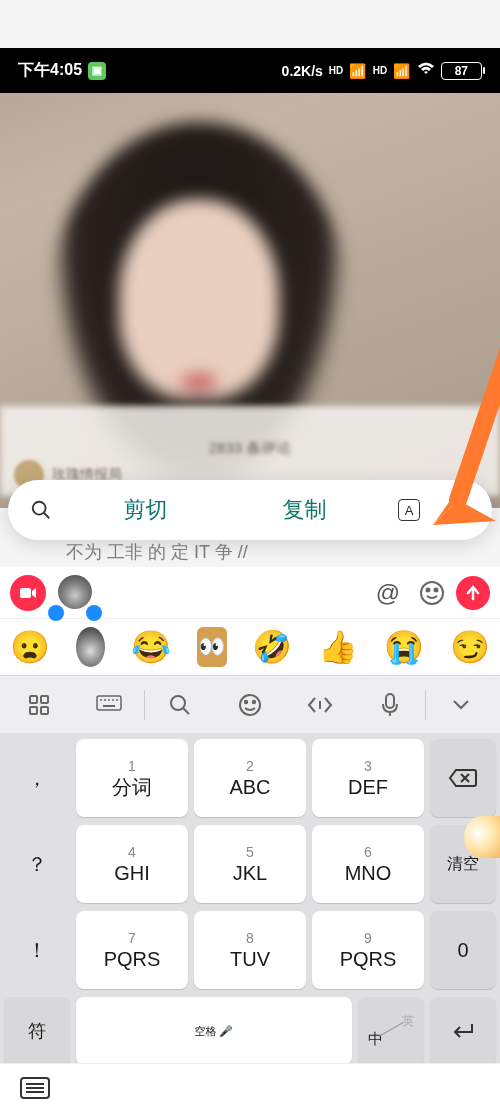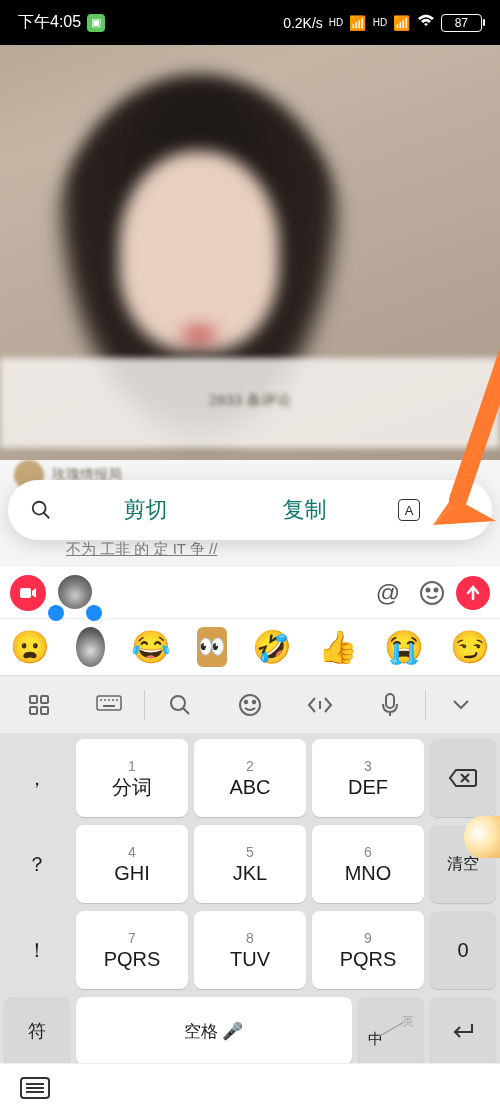--- a/index.html
+++ b/index.html
@@ -14,21 +14,22 @@
     
     .status-bar {
       height: 45px;
       background: #000;
       color: #fff;
       display: flex;
       align-items: center;
       justify-content: space-between;
       padding: 0 18px;
       font-size: 16px;
-      font-weight: 400;
+      font-weight: 700;
+      margin-top: 48px;
     }
     .status-left { display: flex; align-items: center; gap: 6px; }
     .status-app-badge {
       width: 18px; height: 18px;
       background: #5ec85e;
       border-radius: 4px;
       display: flex; align-items: center; justify-content: center;
       font-size: 11px;
     }
     .status-right { display: flex; align-items: center; gap: 6px; font-size: 14px; }
@@ -168,24 +169,23 @@
       width: 140px;
       height: 240px;
       z-index: 30;
       pointer-events: none;
     }
     
     .overflow-text {
       position: absolute;
       top: 540px;
       left: 66px;
-      font-size: 15px;
+      font-size: 18px;
       color: #808080;
       filter: blur(0.4px);
-      text-decoration: underline;
     }
     
     .input-section {
       position: absolute;
       top: 567px;
       left: 0; right: 0;
       background: #fff;
     }
     .input-bar {
       height: 52px;
@@ -611,21 +611,21 @@
       </div>
     <div class="key key-side">
         <span class="key-label">0</span>
       </div>
   </div>
   <div class="kb-row kb-row4">
     <div class="key key-side" style="flex:0 0 66px">
         <span style="font-size:18px">符</span>
       </div>
     <div class="key key-space">
-      <span style="font-size:17px"><span>空格</span> <span style="color:#999">🎤</span></span>
+      <span style="font-size:11px"><span>空格</span> <span style="color:#999">🎤</span></span>
     </div>
     <div class="key key-lang" style="background:#d8d8da">
       <div class="key-lang-text" style="color:#aaa;align-self:flex-end;margin-right:10px">英</div>
       <div style="width:28px;height:1px;background:#999;transform:rotate(-30deg)"></div>
       <div class="key-lang-text" style="align-self:flex-start;margin-left:10px;font-size:15px">中</div>
     </div>
     <div class="key key-enter">
       <svg width="26" height="20" viewBox="0 0 26 20" fill="none" stroke="#333" stroke-width="2">
           <path d="M22 3 V11 H6 M10 6 L5 11 L10 16"></path>
         </svg>

